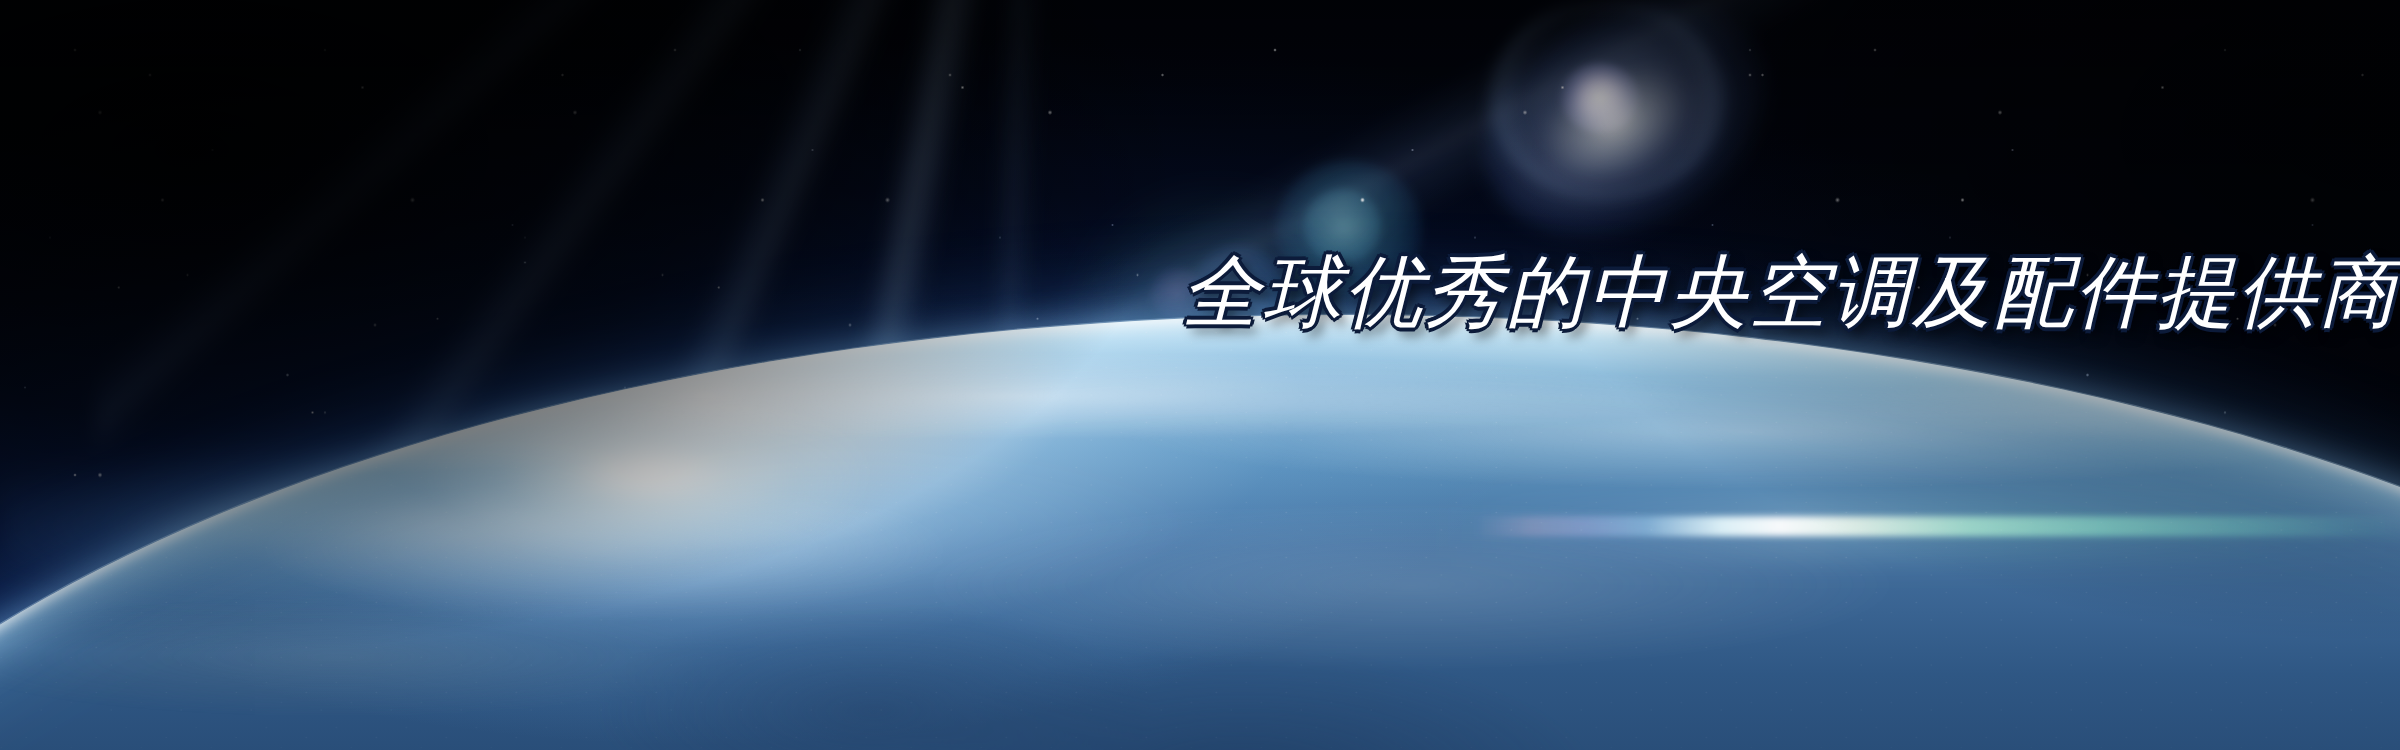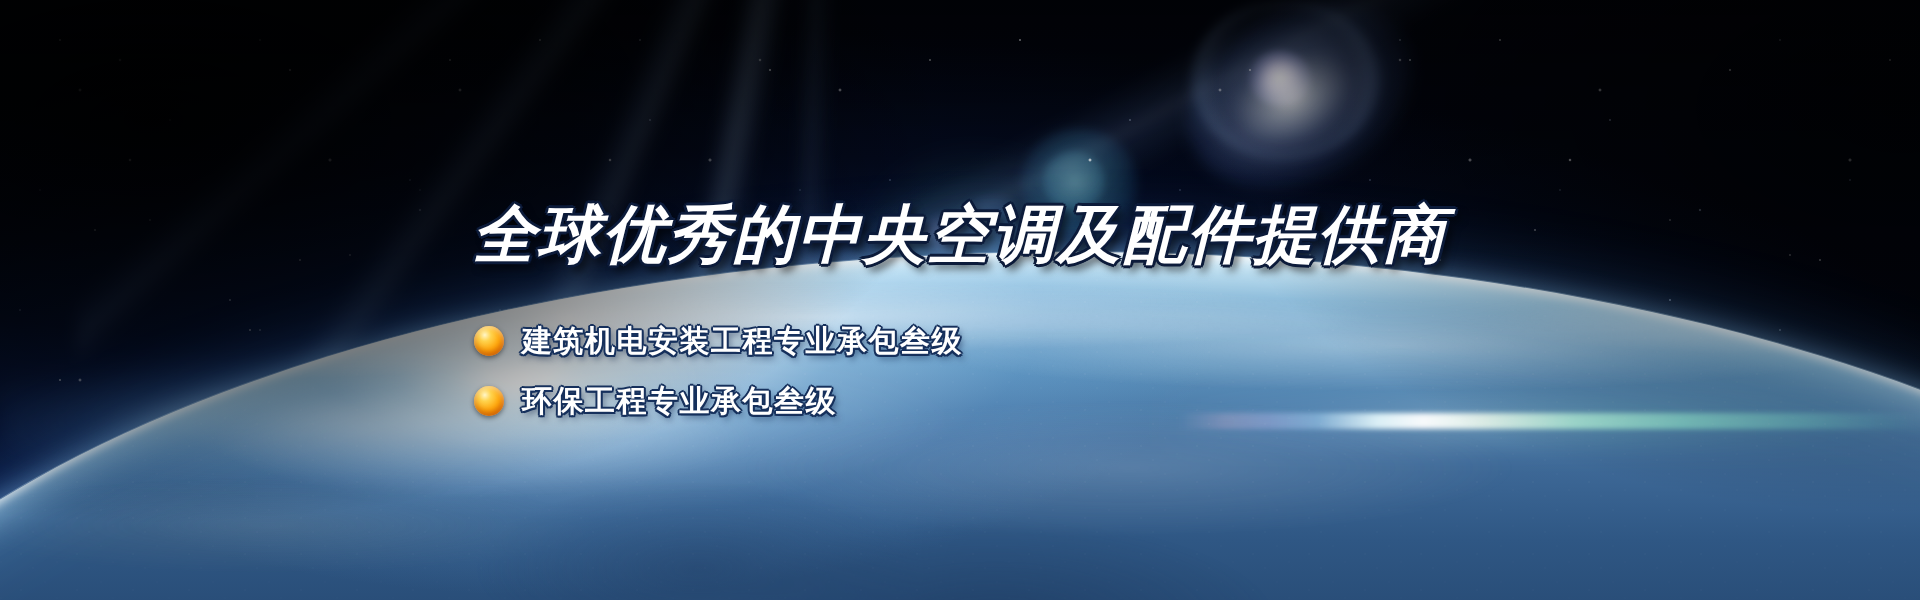--- a/index.html
+++ b/index.html
@@ -307,24 +307,24 @@
   .content {
     position: absolute;
     left: 0; top: 0; right: 0; bottom: 0;
     z-index: 30;
   }
 
   .headline {
     position: absolute;
     left: 0; right: 0;
     top: 203px;
-    text-align: center;
+    text-align: right;
     font-size: 63px;
     line-height: 1;
-    font-weight: bold;
+    font-weight: normal;
     font-style: italic;
     letter-spacing: 2px;
     color: #ffffff;
     white-space: nowrap;
     text-shadow:
        3px 0   0 #0c1b3a, -3px 0   0 #0c1b3a,
        0   3px 0 #0c1b3a,  0  -3px 0 #0c1b3a,
        2px 2px 0 #0c1b3a, -2px 2px 0 #0c1b3a,
        2px -2px 0 #0c1b3a, -2px -2px 0 #0c1b3a,
        5px 6px 9px rgba(0,0,0,.70);
@@ -403,27 +403,14 @@
 
   <div class="flare horizon-streak-soft"></div>
   <div class="flare horizon-streak"></div>
 
   <div class="layer space-vignette"></div>
 
   <div class="content">
 
     <div class="headline">全球优秀的中央空调及配件提供商</div>
 
-    <div class="bullets">
-
-      <div class="bullet-row">
-        <span class="bullet-dot"></span>
-        <span class="bullet-text">建筑机电安装工程专业承包叁级</span>
-      </div>
-
-      <div class="bullet-row">
-        <span class="bullet-dot"></span>
-        <span class="bullet-text">环保工程专业承包叁级</span>
-      </div>
-
-    </div>
   </div>
 </div>
 
 </body></html>

